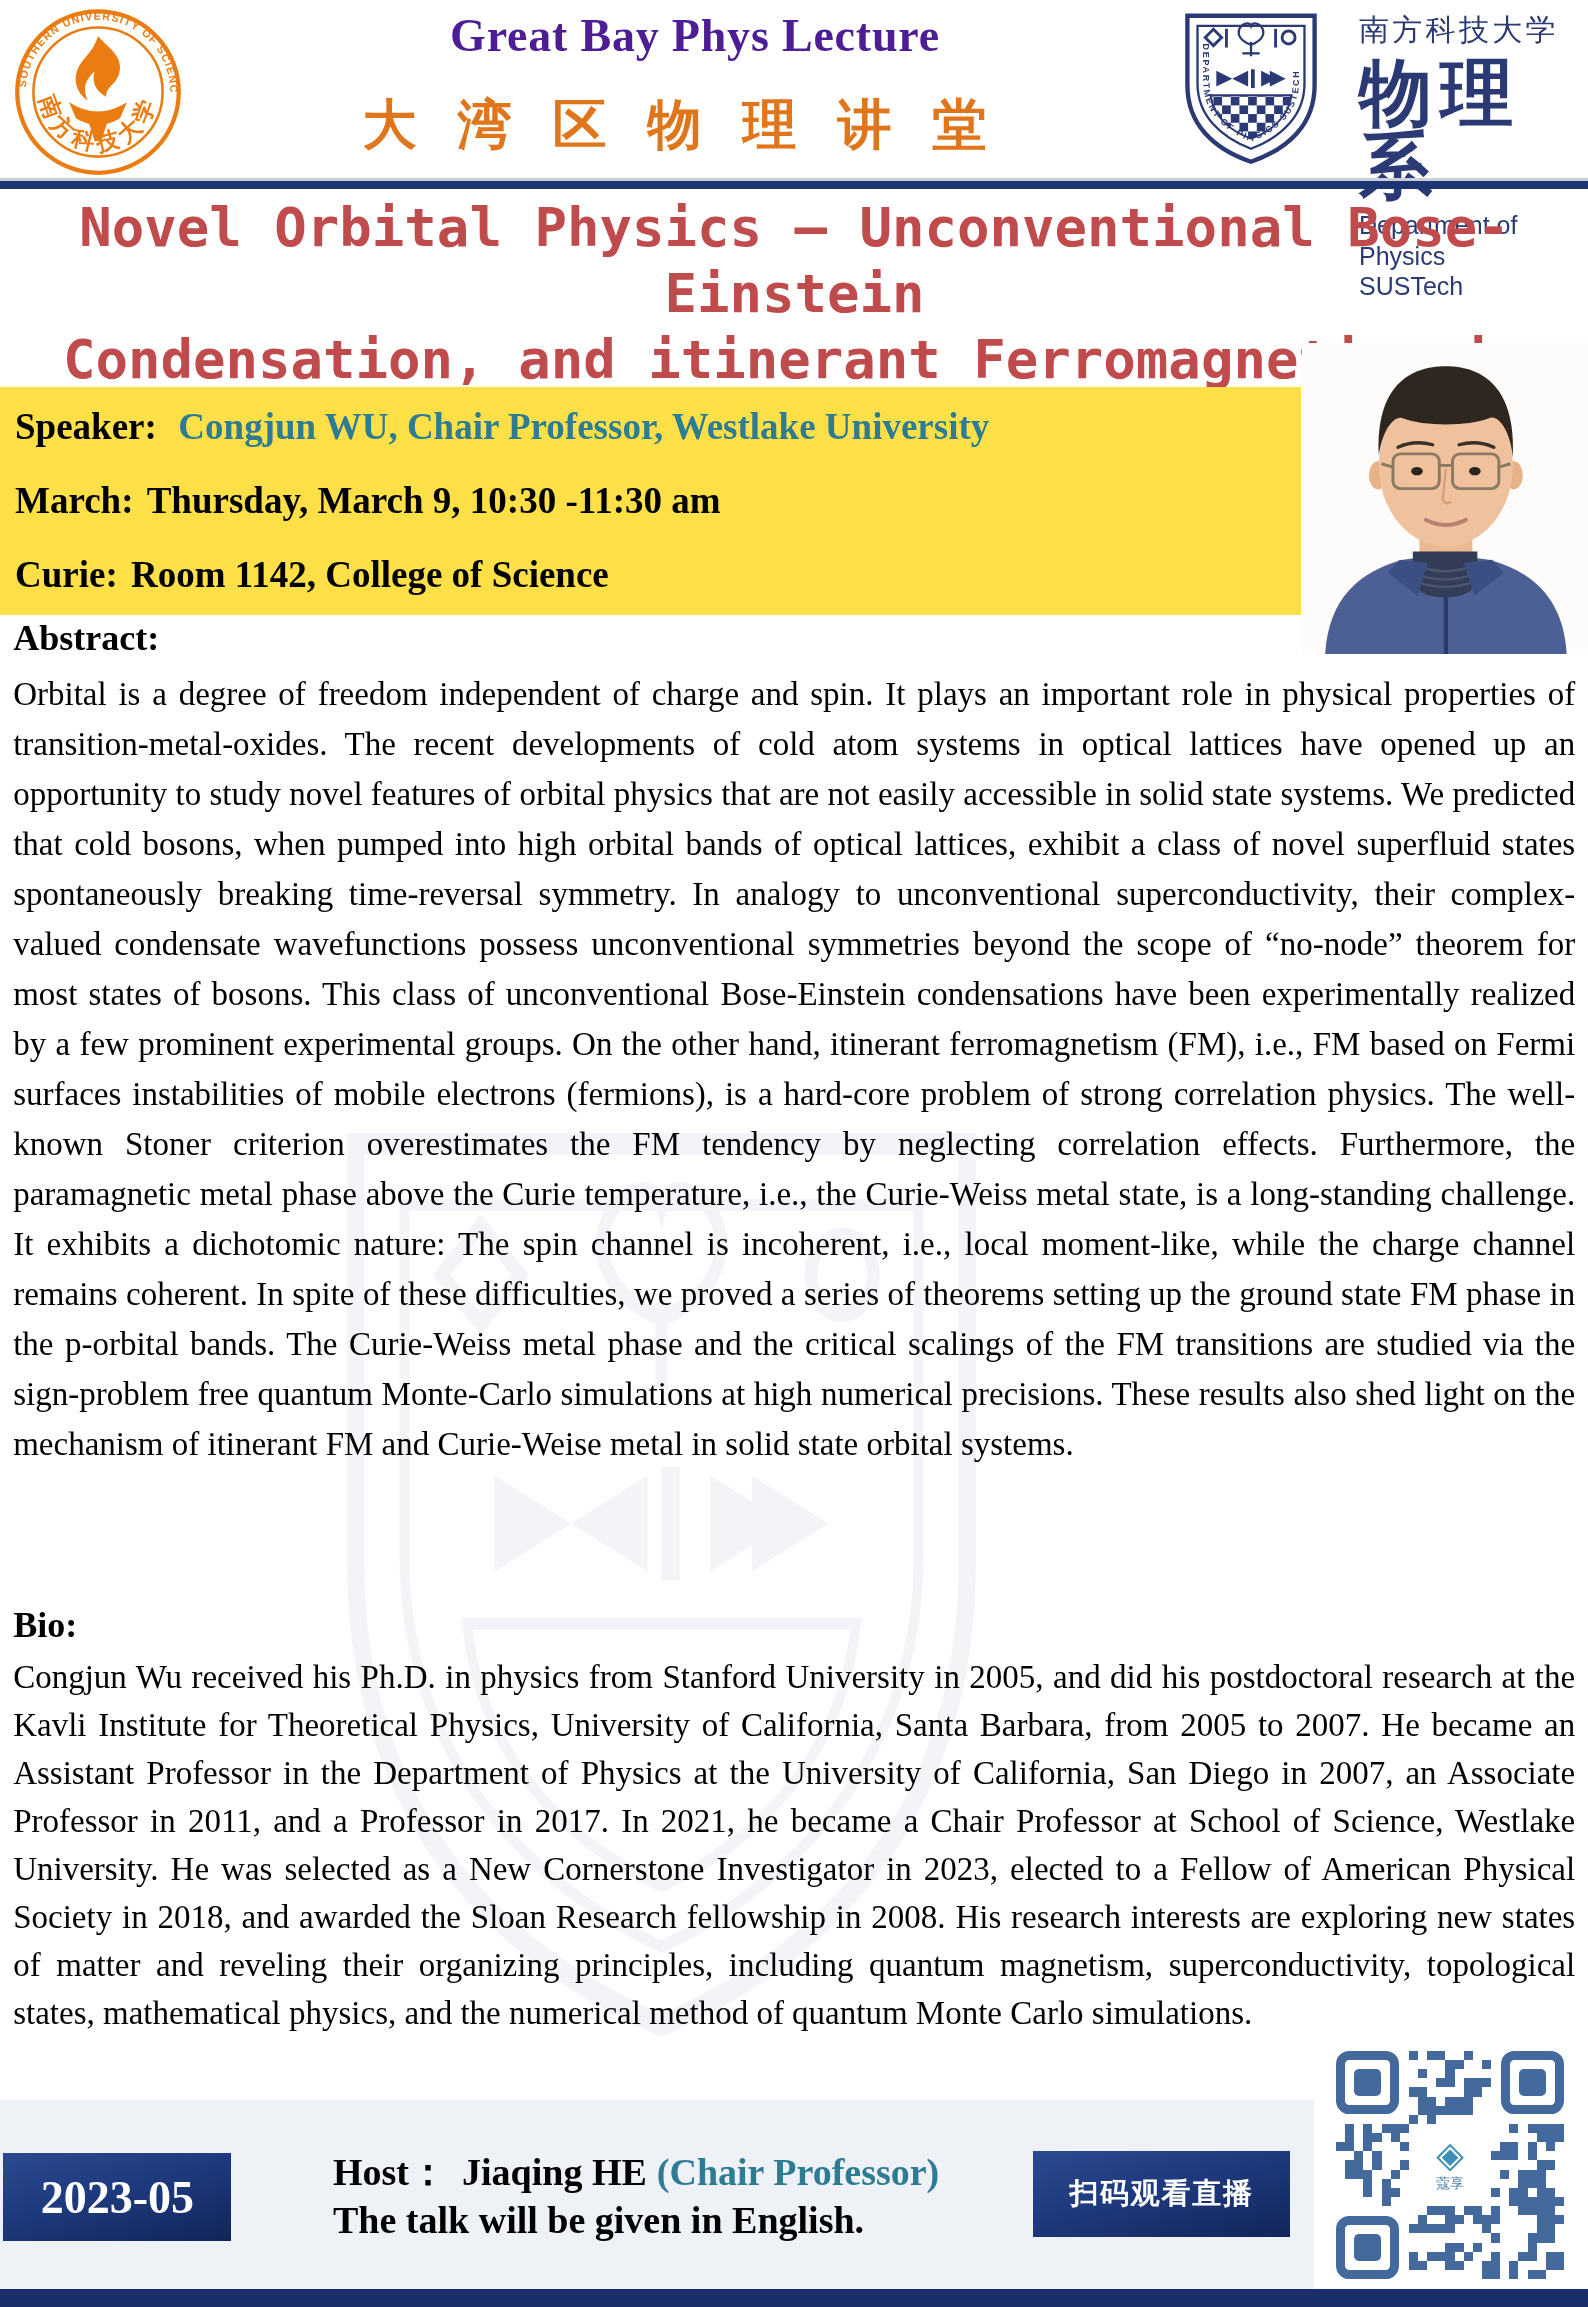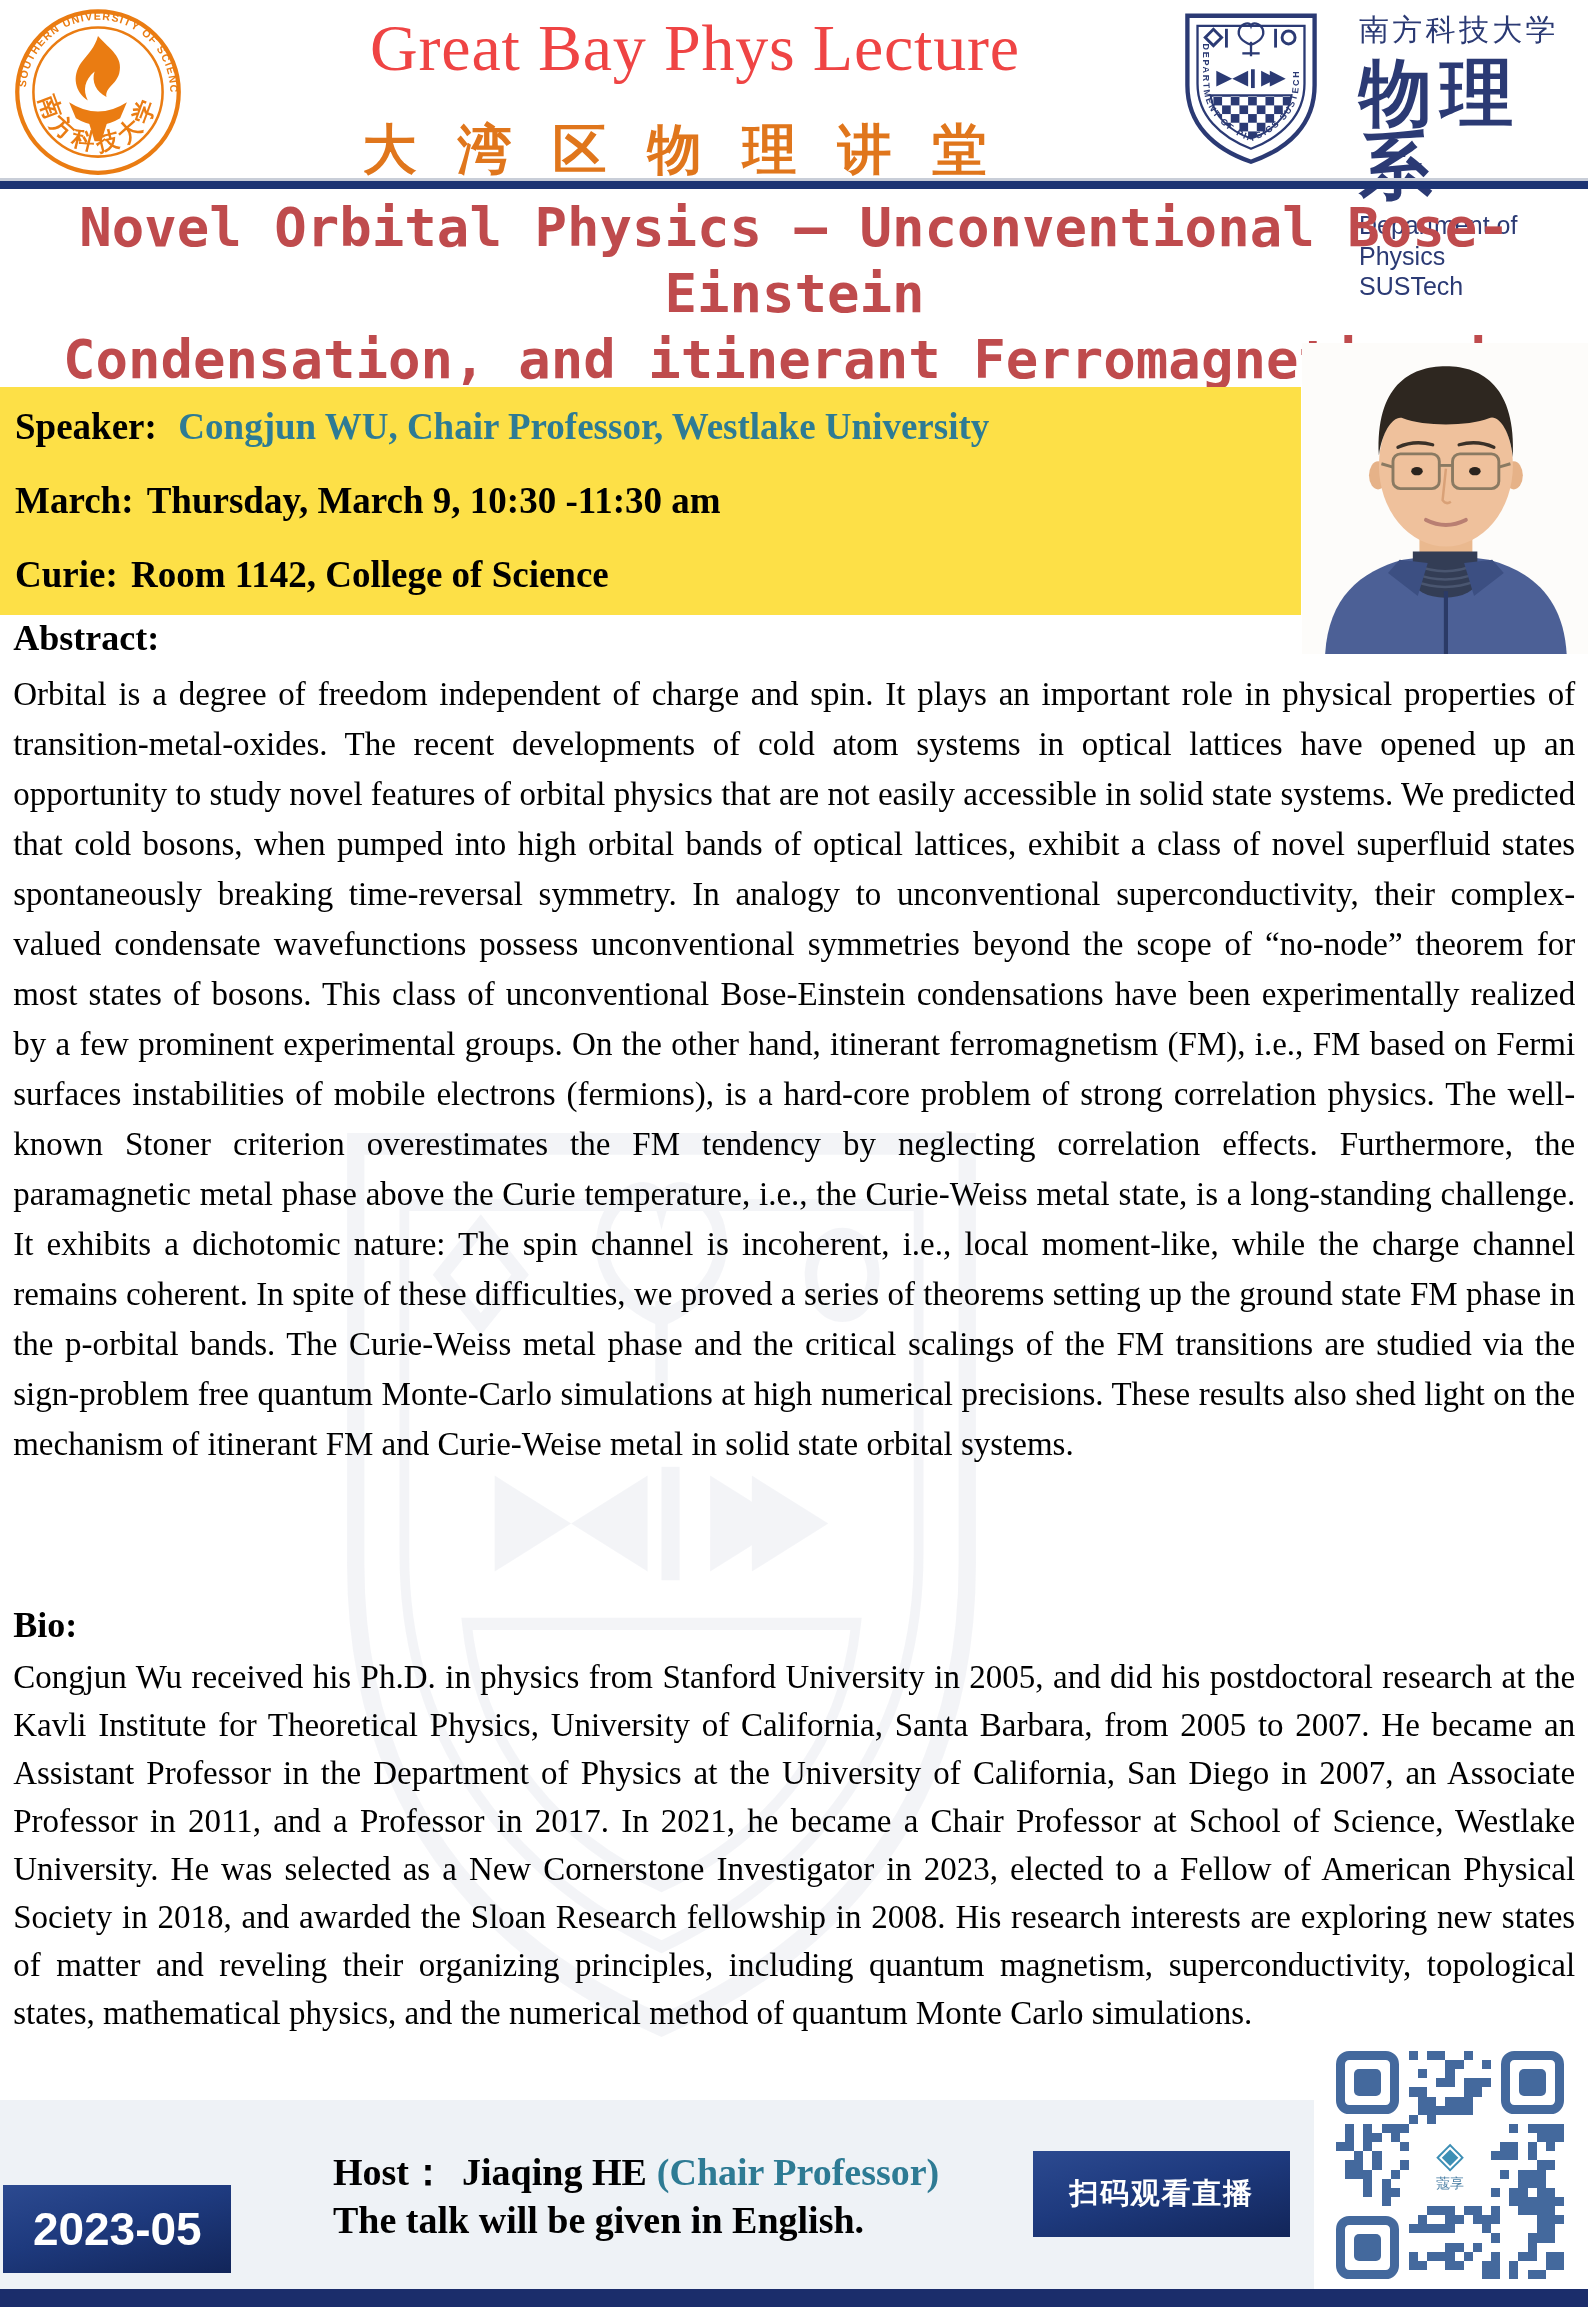--- a/index.html
+++ b/index.html
@@ -3,21 +3,21 @@
 <meta charset="utf-8">
 <style>
   html,body{margin:0;padding:0;background:#9a9a9a;}
   .poster{position:relative;width:1589px;height:2307px;background:#ffffff;overflow:hidden;
           font-family:"Liberation Serif",serif;color:#000;}
   .abs{position:absolute;}
 
   
   .hdr-logo{left:13.2px;top:6.6px;width:170px;height:170px;}
   .hdr-center{left:248px;top:6.6px;width:894px;text-align:center;}
-  .hdr-title{font-size:66px;font-weight:normal;color:#ef4444;letter-spacing:0.8px;line-height:1.25;}
+  .hdr-title{font-size:46px;font-weight:bold;color:#4c1d95;letter-spacing:0.8px;line-height:1.25;}
   .hdr-sub{margin-top:25px;font-size:54px;font-weight:bold;color:#e0761c;letter-spacing:41px;
            font-family:Liberation Serif, serif;}
   .hdr-shield{left:1178px;top:10px;width:146px;height:159px;}
   .hdr-dept{left:1359px;top:10px;width:232px;color:#2b3a74;font-family:"Liberation Sans",sans-serif;}
   .dept-cn-univ{font-size:30px;letter-spacing:3.3px;}
   .dept-cn-name{font-size:73px;font-weight:bold;letter-spacing:8.3px;line-height:1.0;margin-top:5px;}
   .dept-en{font-size:25px;line-height:1.22;margin-top:8.3px;}
   .rule-gray{left:0;top:178px;width:1589px;height:3.3px;background:#c9ced8;}
   .rule-navy{left:0;top:181px;width:1589px;height:8.3px;background:#1d3473;}
 
@@ -43,22 +43,22 @@
   
   .photo{left:1302px;top:343px;width:287px;height:311px;}
 
   
   .watermark{left:314px;top:1109px;width:695px;height:960px;opacity:0.05;}
 
   
   .footer-band{left:0;top:2100px;width:1314px;height:189px;background:#eef2f6;}
   .issue-box{left:3.3px;top:2153px;width:228px;height:88px;color:#fff;
              background:linear-gradient(165deg,#2c4a90 0%,#1e3a7e 45%,#122559 100%);
-             font-family:Liberation Sans, sans-serif;font-weight:bold;font-size:46px;
-             display:flex;align-items:center;justify-content:center;margin-top:32px;}
+             font-family:Liberation Serif, serif;font-weight:bold;font-size:46px;
+             display:flex;align-items:center;justify-content:center;}
   .host-block{left:333px;top:2148px;font-weight:bold;font-size:38px;line-height:48px;}
   .host-title{color:#2e7b94;}
   .host-name{margin-left:15px;}
   .host-title{margin-left:10px;}
   .live-badge{left:1033px;top:2151px;width:257px;height:86px;color:#fff;
               background:linear-gradient(165deg,#2c4a90 0%,#1e3a7e 45%,#122559 100%);
               font-family:"Liberation Sans",sans-serif;font-weight:bold;font-size:29px;
               letter-spacing:1.7px;display:flex;align-items:center;justify-content:center;}
   .bottom-bar{left:0;top:2289px;width:1589px;height:18px;background:#1b2d6b;}
 

